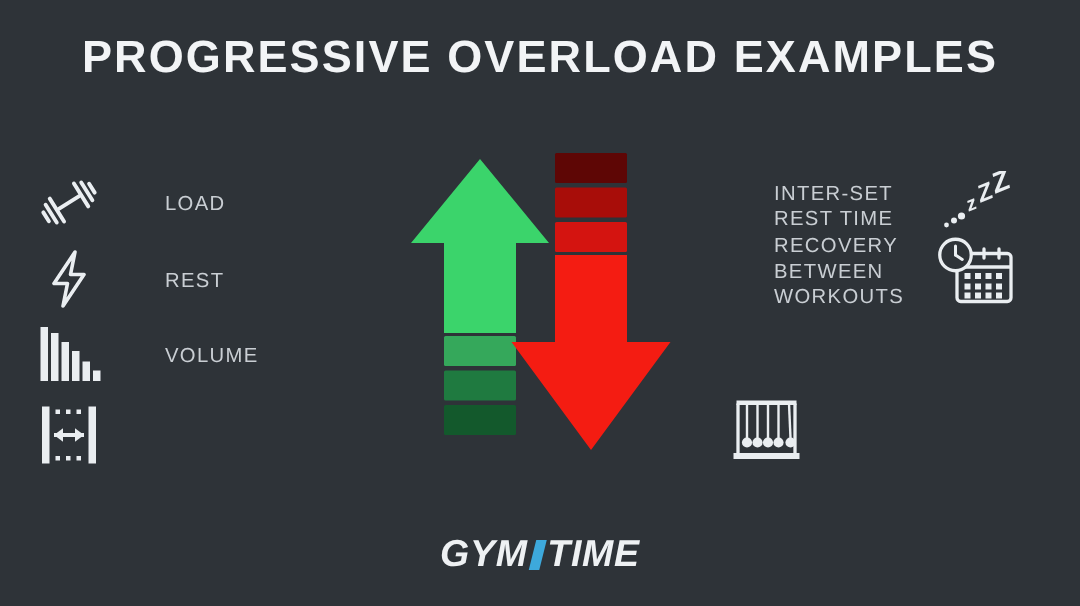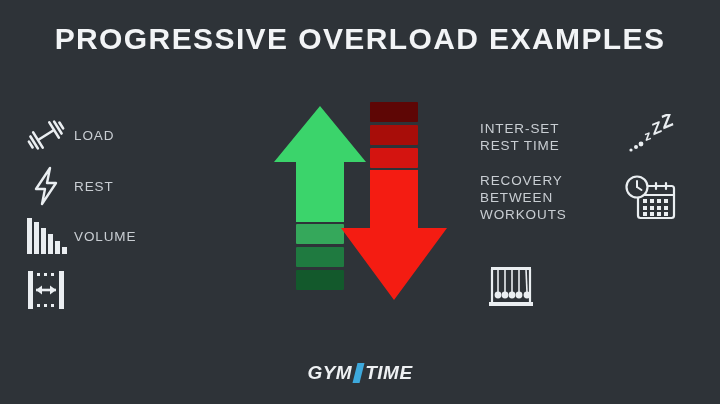--- a/index.html
+++ b/index.html
@@ -51,20 +51,21 @@
   #col-left .row  { left: 0; }
   #col-right .row { left: 0; }
 
   .lbl {
     color: #c9ced3;
     font-size: 13.5px;
     font-weight: 400;
     letter-spacing: 0.9px;
     line-height: 17px;
     white-space: pre-line;
+    margin-left: 36px;
   }
   #col-left .lbl  { }
   #col-right .lbl { text-align: left; }
 
   .ico {
     width: 56px;
     height: 48px;
     flex: 0 0 56px;
     display: flex;
     align-items: center;
@@ -84,21 +85,21 @@
   #logo {
     position: absolute;
     left: 0; bottom: 20px;
     width: 720px;
     text-align: center;
     white-space: nowrap;
   }
   .logo-word {
     display: inline-block;
     color: #eef1f3;
-    font-size: 19px;
+    font-size: 25px;
     font-weight: 700;
     font-style: italic;
     letter-spacing: 0.5px;
     vertical-align: middle;
   }
   .logo-slash {
     display: inline-block;
     width: 7px;
     height: 20px;
     background: #3da9dc;
@@ -214,21 +215,21 @@
           </g>
           <g fill="#eaeef1">
             <circle cx="9" cy="36" r="1.6"></circle>
             <circle cx="14" cy="33" r="2.0"></circle>
             <circle cx="19" cy="30" r="2.4"></circle>
           </g>
         </svg>
       </div>
     </div>
 
-    <div class="row rrow" style="top:72px;">
+    <div class="row rrow" style="top:55px;">
       <div class="rlblbox">
         <div class="lbl">RECOVERY
 BETWEEN
 WORKOUTS</div>
       </div>
       <div class="ricobox">
         <svg width="54" height="48" viewBox="0 0 54 48" fill="none">
           <rect x="14" y="12" width="36" height="32" rx="2.5" stroke="#eaeef1" stroke-width="2.2" fill="none"></rect>
           <line x1="14" y1="21" x2="50" y2="21" stroke="#eaeef1" stroke-width="2.2"></line>
           <line x1="22" y1="9" x2="22" y2="15" stroke="#eaeef1" stroke-width="2.2" stroke-linecap="round"></line>

